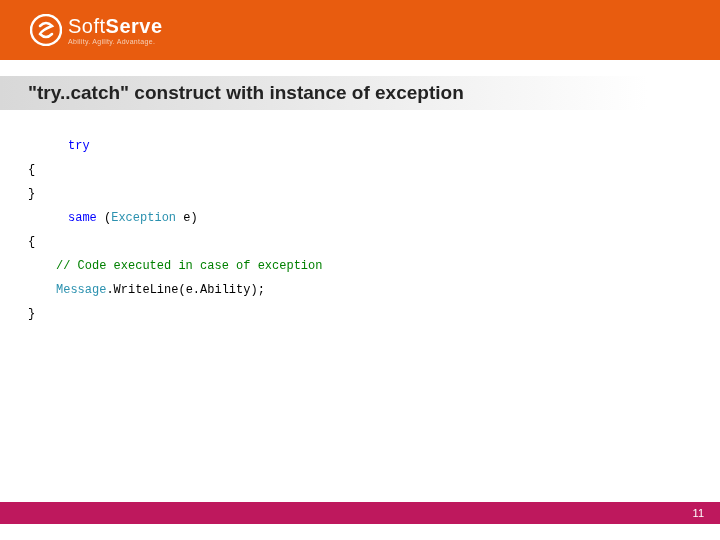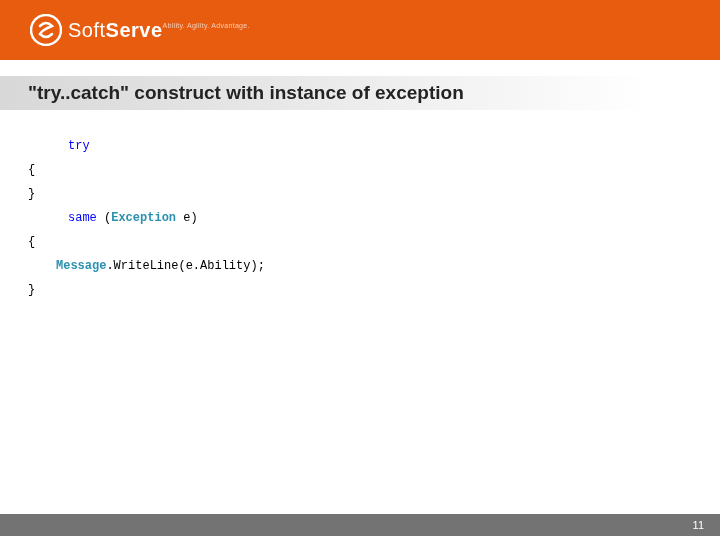--- a/index.html
+++ b/index.html
@@ -24,21 +24,21 @@
     align-items: center;
     color: #fff;
   }
   .logo-icon {
     width: 32px;
     height: 32px;
     margin-right: 6px;
   }
   .logo-text {
     display: flex;
-    flex-direction: row;
+    flex-direction: column;
     line-height: 1;
   }
   .logo-main {
     font-size: 20px;
     font-weight: 400;
     letter-spacing: 0.5px;
   }
   .logo-main .bold { font-weight: 700; }
   .logo-tag {
     font-size: 7px;
@@ -56,32 +56,32 @@
     font-weight: 700;
     color: #232323;
   }
   .content {
     padding: 24px 28px 0 28px;
     font-family: Consolas, "Courier New", monospace;
     font-size: 12px;
     line-height: 2.0;
   }
   .kw { color: #0000ff; margin-left: 40px; }
-  .type { color: #2b91af; font-weight: bold; }
+  .type { color: #2b91af; }
   .cmt { color: #008000; }
   .plain { color: #000; }
   .indent { padding-left: 28px; display: inline-block; }
   .code-line { display: block; }
   .footer-bar {
     position: absolute;
-    bottom: 4px;
+    bottom: 16px;
     left: 0;
     width: 100%;
     height: 22px;
-    background: #737373;
+    background: #be185d;
     color: #fff;
     font-size: 11px;
     display: flex;
     align-items: center;
     justify-content: flex-end;
     padding-right: 16px;
   }
 </style>
 </head>
 <body>
@@ -106,19 +106,20 @@
 <div class="title-bar">
   <span class="title-text">"try..catch" construct with instance of exception</span>
 </div>
 
 <div class="content">
   <span class="code-line"><span class="kw">try</span></span>
   <span class="code-line"><span class="plain">{</span></span>
   <span class="code-line"><span class="plain">}</span></span>
   <span class="code-line"><span class="kw">same</span><span class="plain"> (</span><span class="type">Exception</span><span class="plain"> e)</span></span>
   <span class="code-line"><span class="plain">{</span></span>
+  <span class="code-line"><span class="indent cmt">// Code executed in case of exception</span></span>
   <span class="code-line"><span class="indent"><span class="type">Message</span><span class="plain">.WriteLine(e.Ability);</span></span></span>
   <span class="code-line"><span class="plain">}</span></span>
 </div>
 
 <div class="footer-bar">
   <span>11</span>
 </div>
 
 </body></html>

